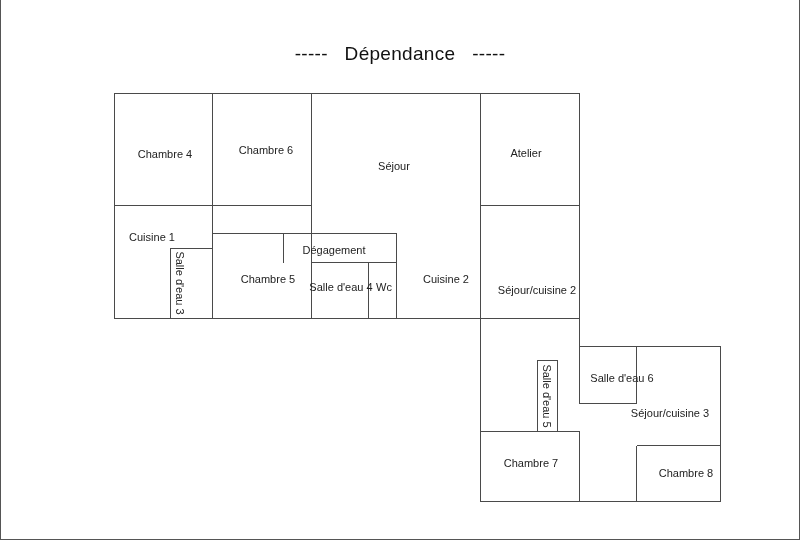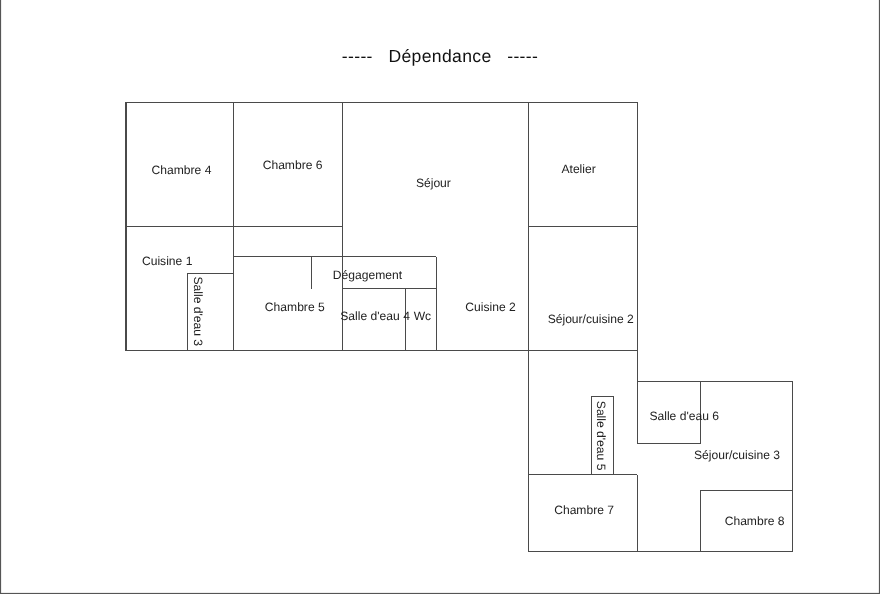--- a/index.html
+++ b/index.html
@@ -1,18 +1,18 @@
 <!DOCTYPE html>
 <html><head>
 <meta charset="utf-8">
 <style>
   html, body { margin: 0; padding: 0; background: #ffffff; }
   body { width: 800px; height: 543px; overflow: hidden; position: relative; font-family: "Liberation Sans", sans-serif; }
   .frame { position: absolute; left: 0; top: 0; width: 798px; height: 539px; border-left: 1px solid #555; border-bottom: 1px solid #555; border-right: 1px solid #555; }
-  .title { position: absolute; left: 0; width: 800px; top: 43px; text-align: center; font-size: 16px; color: #111; letter-spacing: 0.3px; }
+  .title { position: absolute; left: 0; width: 800px; top: 43px; text-align: center; font-size: 19px; color: #111; letter-spacing: 0.3px; }
   .title span { display: inline-block; padding-left: 0; }
   svg.plan { position: absolute; left: 0; top: 0; }
   .room-label { font-family: "Liberation Sans", sans-serif; font-size: 11px; fill: #222; }
 </style>
 </head>
 <body>
 
 <div class="frame"></div>
 
 <div class="title">

